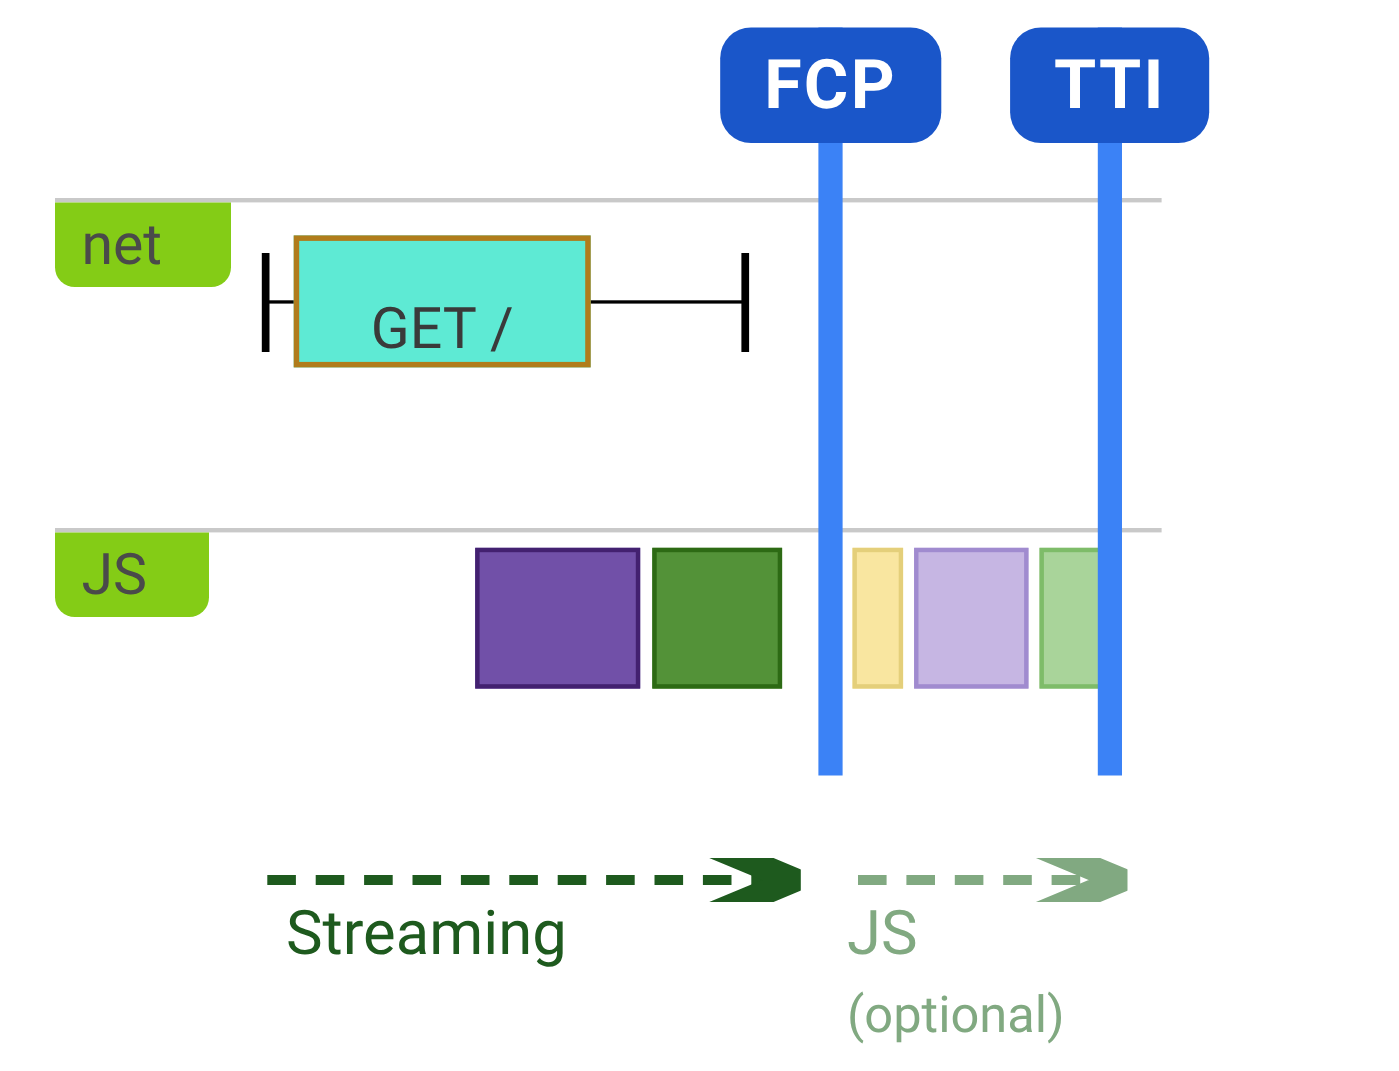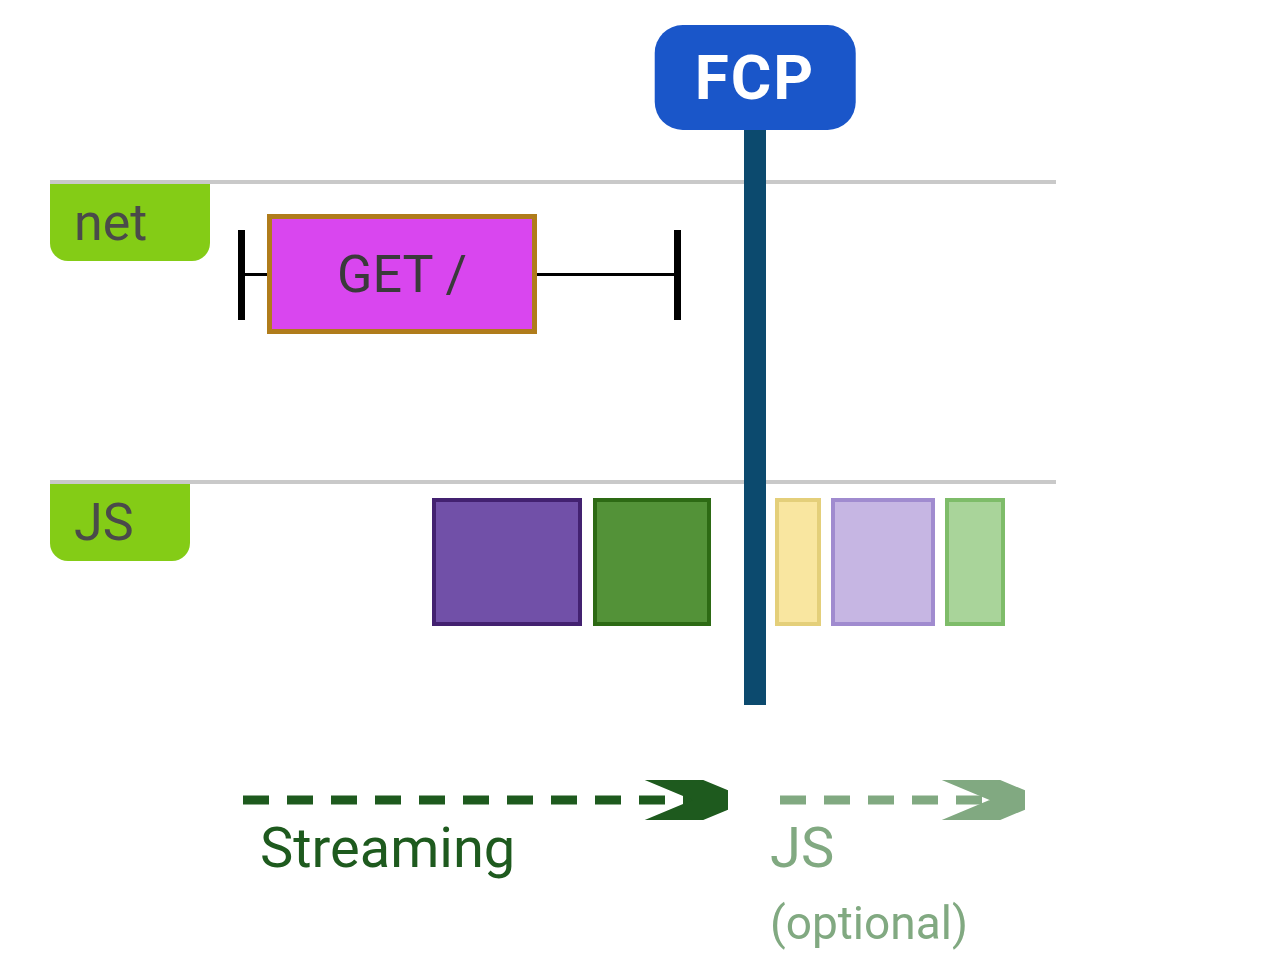--- a/index.html
+++ b/index.html
@@ -40,21 +40,21 @@
     border-bottom-right-radius: 18px;
   }
   .row-label.net { top: 184px; width: 160px; }
   .row-label.js  { top: 484px; width: 140px; }
   
   .marker {
     position: absolute;
     top: 25px;
     width: 22px;
     height: 680px;
-    background: #0c4a6e;
+    background: #3b82f6;
     z-index: 5;
   }
   .marker .flag {
     position: absolute;
     top: 0;
     left: 50%;
     transform: translateX(-50%);
     background: #1a56c9;
     color: #fff;
     font-size: 62px;
@@ -83,24 +83,24 @@
     width: 436px;    
     height: 3px;
     background: #000;
   }
   .get-box {
     position: absolute;
     top: 214px;
     left: 267px;
     width: 270px;
     height: 120px;
-    background: #d946ef;
+    background: #5eead4;
     border: 5px solid #b07c1b;
     display: flex;
-    align-items: center;
+    align-items: flex-end;
     justify-content: center;
     color: #3a3a3a;
     font-size: 52px;
   }
   
   .block {
     position: absolute;
     top: 498px;
     height: 128px;
     border: 4px solid;
@@ -122,20 +122,23 @@
   .cap.jsopt  { left: 770px; top: 815px; color:#81a981; width: 260px; }
   .cap.jsopt .l2 { display:block; font-size: 46px; margin-top: 15px; }
 </style>
 </head>
 <body>
 
 <div class="stage">
 
   <div class="marker fcp">
     <div class="flag">FCP</div>
+  </div>
+  <div class="marker tti">
+    <div class="flag">TTI</div>
   </div>
 
   <div class="sep sep1"></div>
   <div class="row-label net">net</div>
 
   <div class="whisker left"></div>
   <div class="whisker-line"></div>
   <div class="whisker right"></div>
   <div class="get-box">
     <span>GET /</span>

